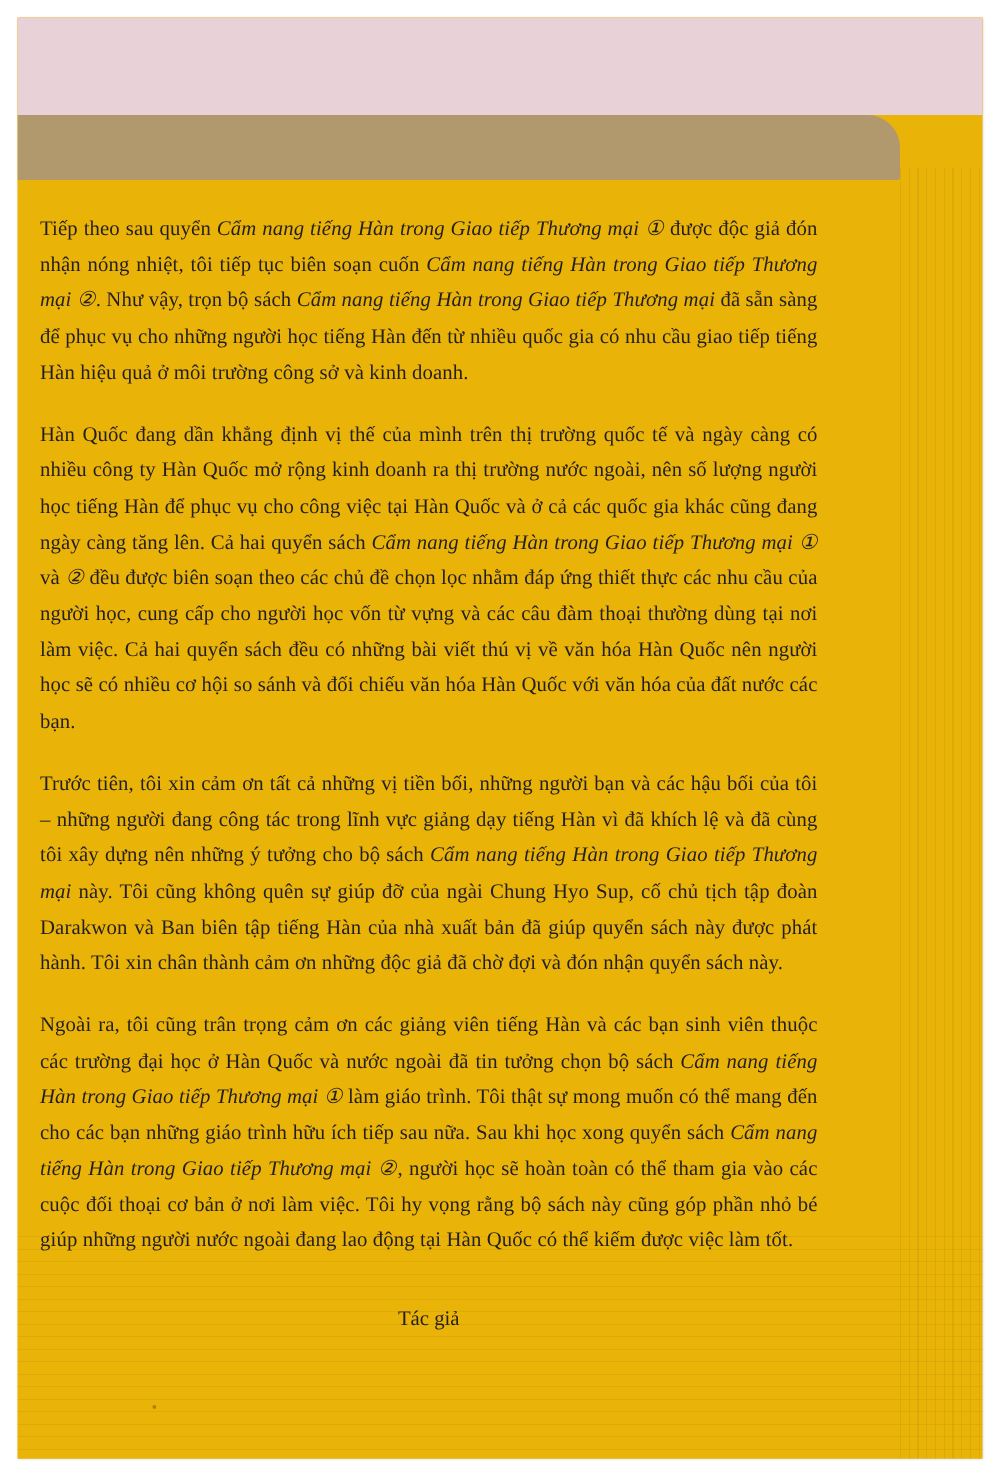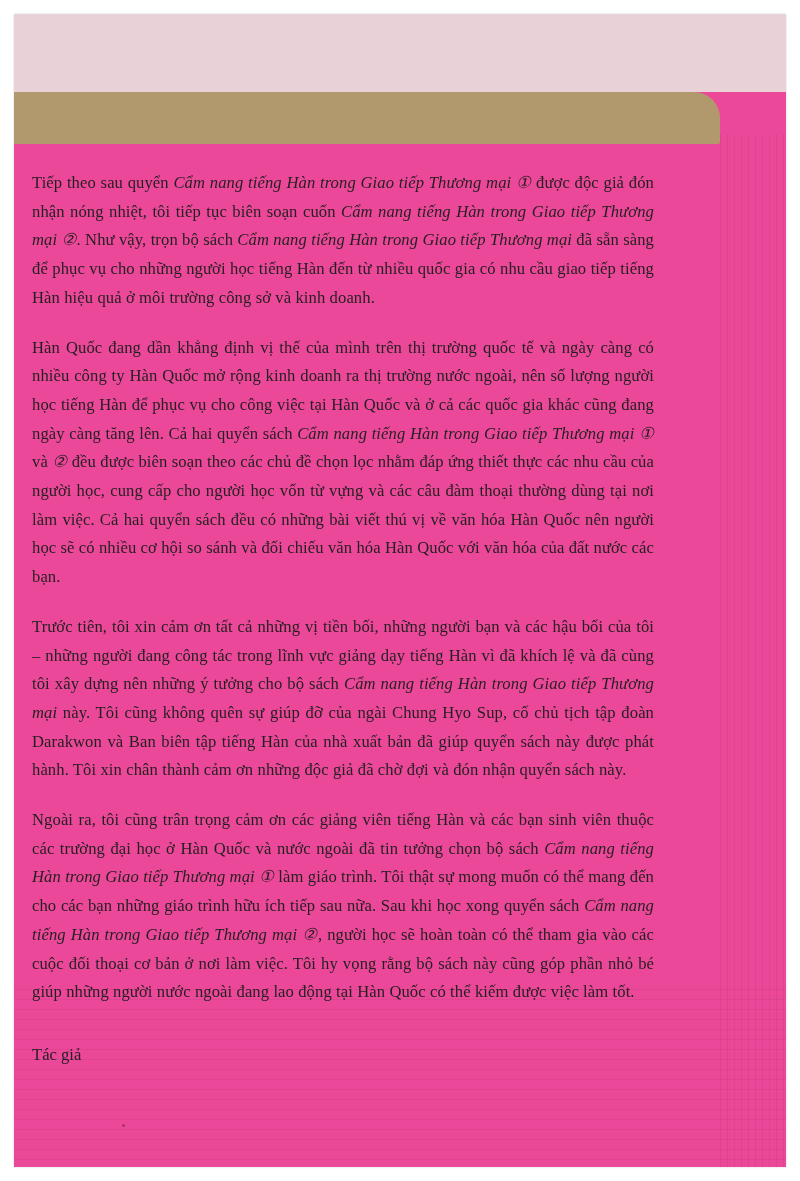--- a/index.html
+++ b/index.html
@@ -22,21 +22,21 @@
     overflow: hidden;
   }
 
   
   .book-page {
     position: absolute;
     left: 14px;
     top: 14px;
     width: 772px;
     height: 1153px;
-    background: #ec4899;
+    background: #eab308;
     box-shadow: 0 0 2px rgba(0,0,0,0.18);
     overflow: hidden;
   }
 
   
   .top-band {
     position: absolute;
     left: 0;
     top: 0;
     width: 772px;
@@ -117,21 +117,21 @@
     margin-bottom: 18px;
   }
 
   .it {
     font-style: italic;
   }
 
   .signature {
     margin-top: 38px;
     width: 622px;
-    text-align: left;
+    text-align: center;
     font-size: 16.6px;
     color: #231f20;
     font-family: "Liberation Serif", serif;
   }
 </style>
 </head>
 <body>
 
 <div class="page">
   <div class="book-page">

